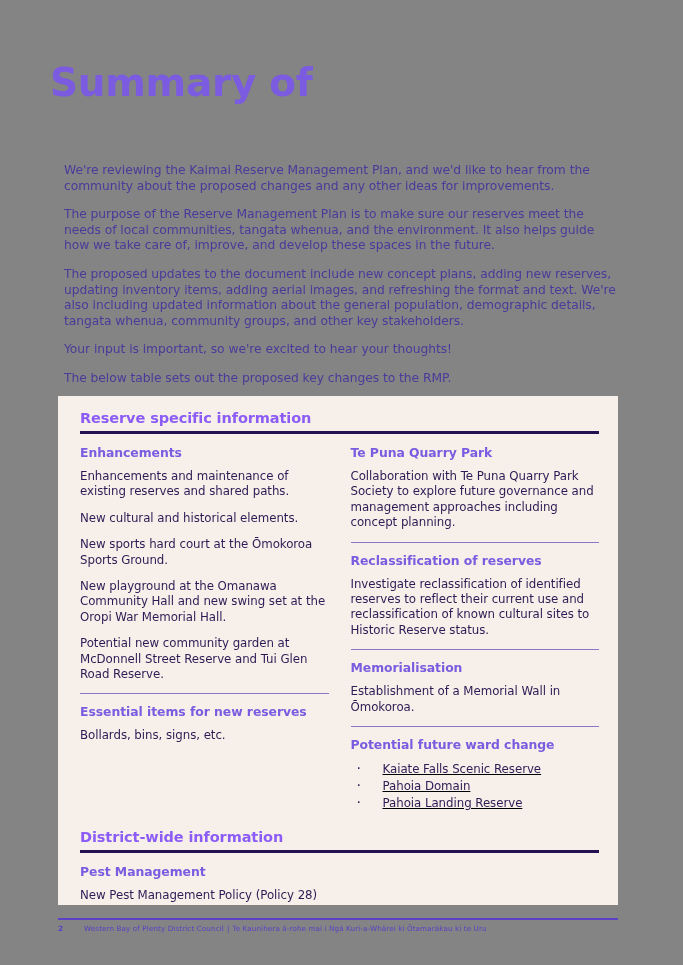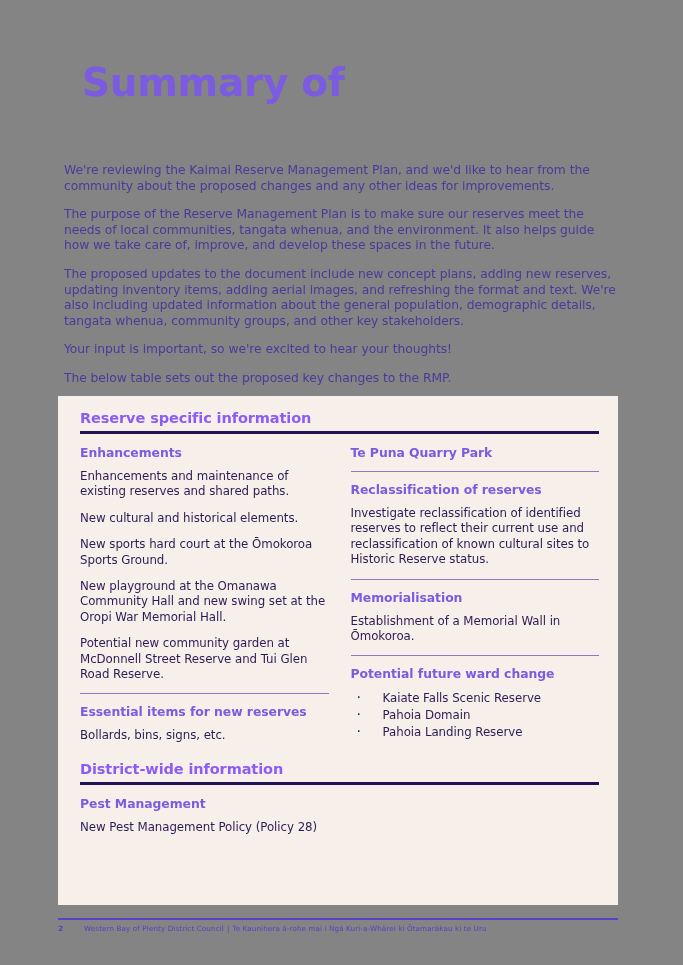--- a/index.html
+++ b/index.html
@@ -16,21 +16,21 @@
   }
 
   .page {
     position: absolute;
     inset: 0;
   }
 
   
   .title-block {
     position: absolute;
-    left: 82px;
+    left: 50px;
     top: 60px;
     width: 560px;
   }
   .title-line {
     font-family: "DejaVu Sans", "Liberation Sans", sans-serif;
     font-size: 39px;
     font-weight: bold;
     line-height: 45px;
     color: #7b5be0;
     letter-spacing: -0.3px;
@@ -101,20 +101,21 @@
     color: #2e1b55;
     margin: 0 0 11px 0;
     letter-spacing: -0.05px;
   }
   .body-text:last-child { margin-bottom: 0; }
 
   ul.bullets {
     margin: 0;
     padding: 0;
     list-style: none;
+    text-decoration: underline;
   }
   ul.bullets li {
     font-size: 11.8px;
     line-height: 17px;
     color: #2e1b55;
     padding-left: 32px;
     position: relative;
     letter-spacing: -0.05px;
   }
   ul.bullets li:before {
@@ -197,20 +198,21 @@
           <div class="sub-title">Essential items for new reserves</div>
           <p class="body-text">Bollards, bins, signs, etc.</p>
         </div>
 
       </div>
 
       <div class="col">
 
         <div>
           <div class="sub-title">Te Puna Quarry Park</div>
+          <p class="body-text">Collaboration with Te Puna Quarry Park Society to explore future governance and management approaches including concept planning.</p>
         </div>
 
         <div class="rule-thin"></div>
 
         <div>
           <div class="sub-title">Reclassification of reserves</div>
           <p class="body-text">Investigate reclassification of identified reserves to reflect their current use and reclassification of known cultural sites to Historic Reserve status.</p>
         </div>
 
         <div class="rule-thin"></div>

